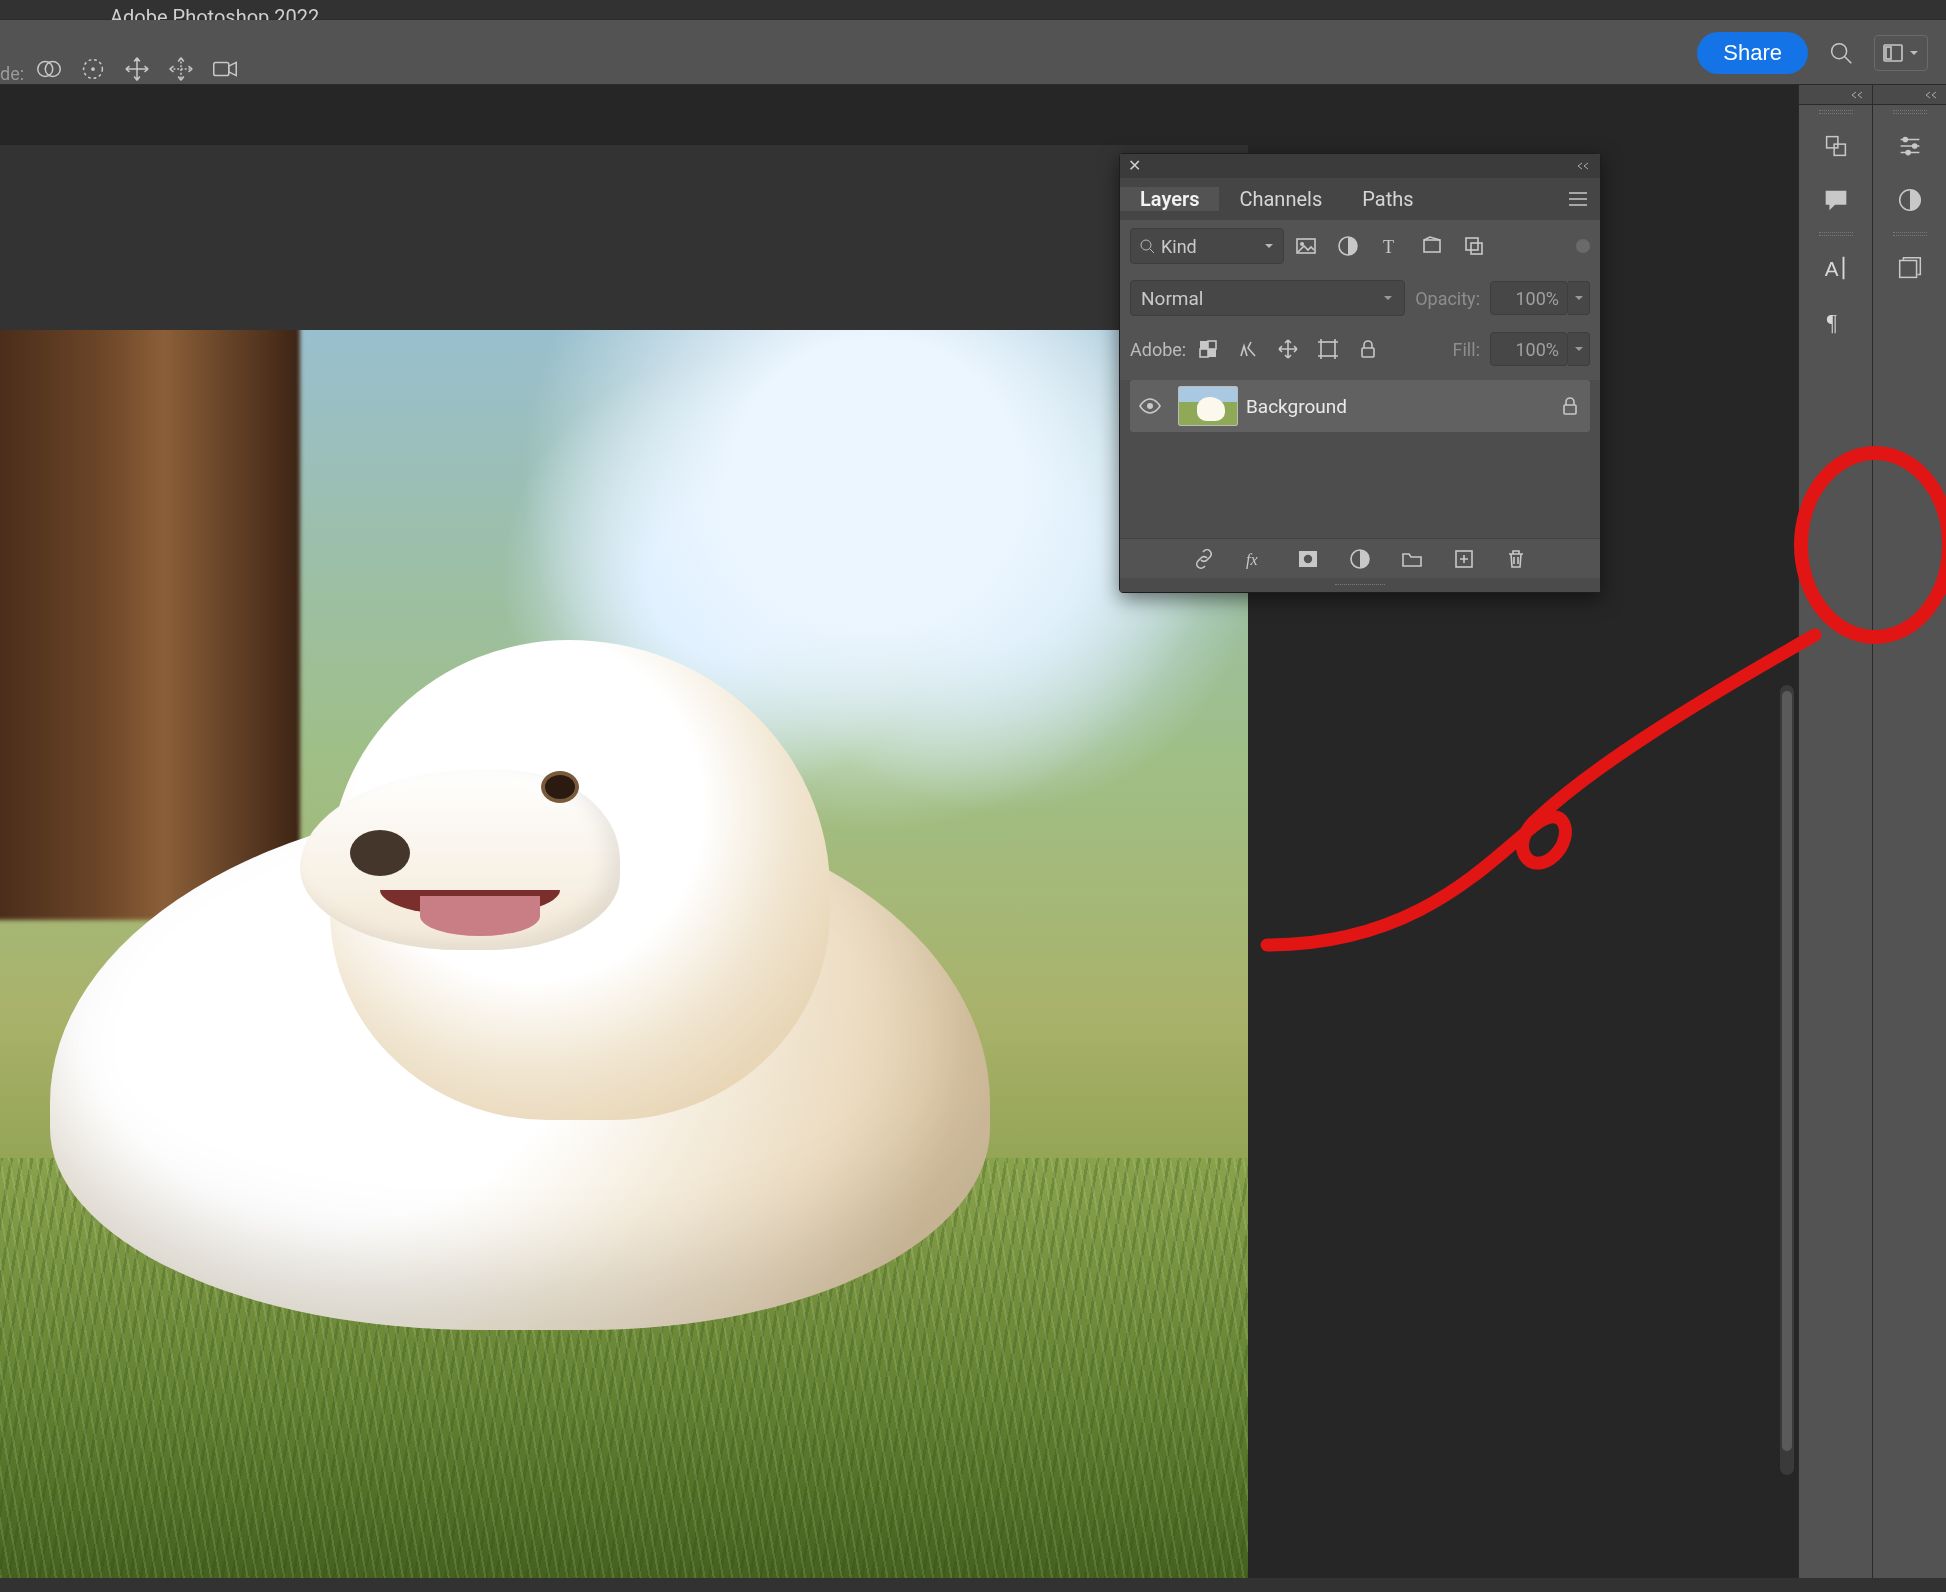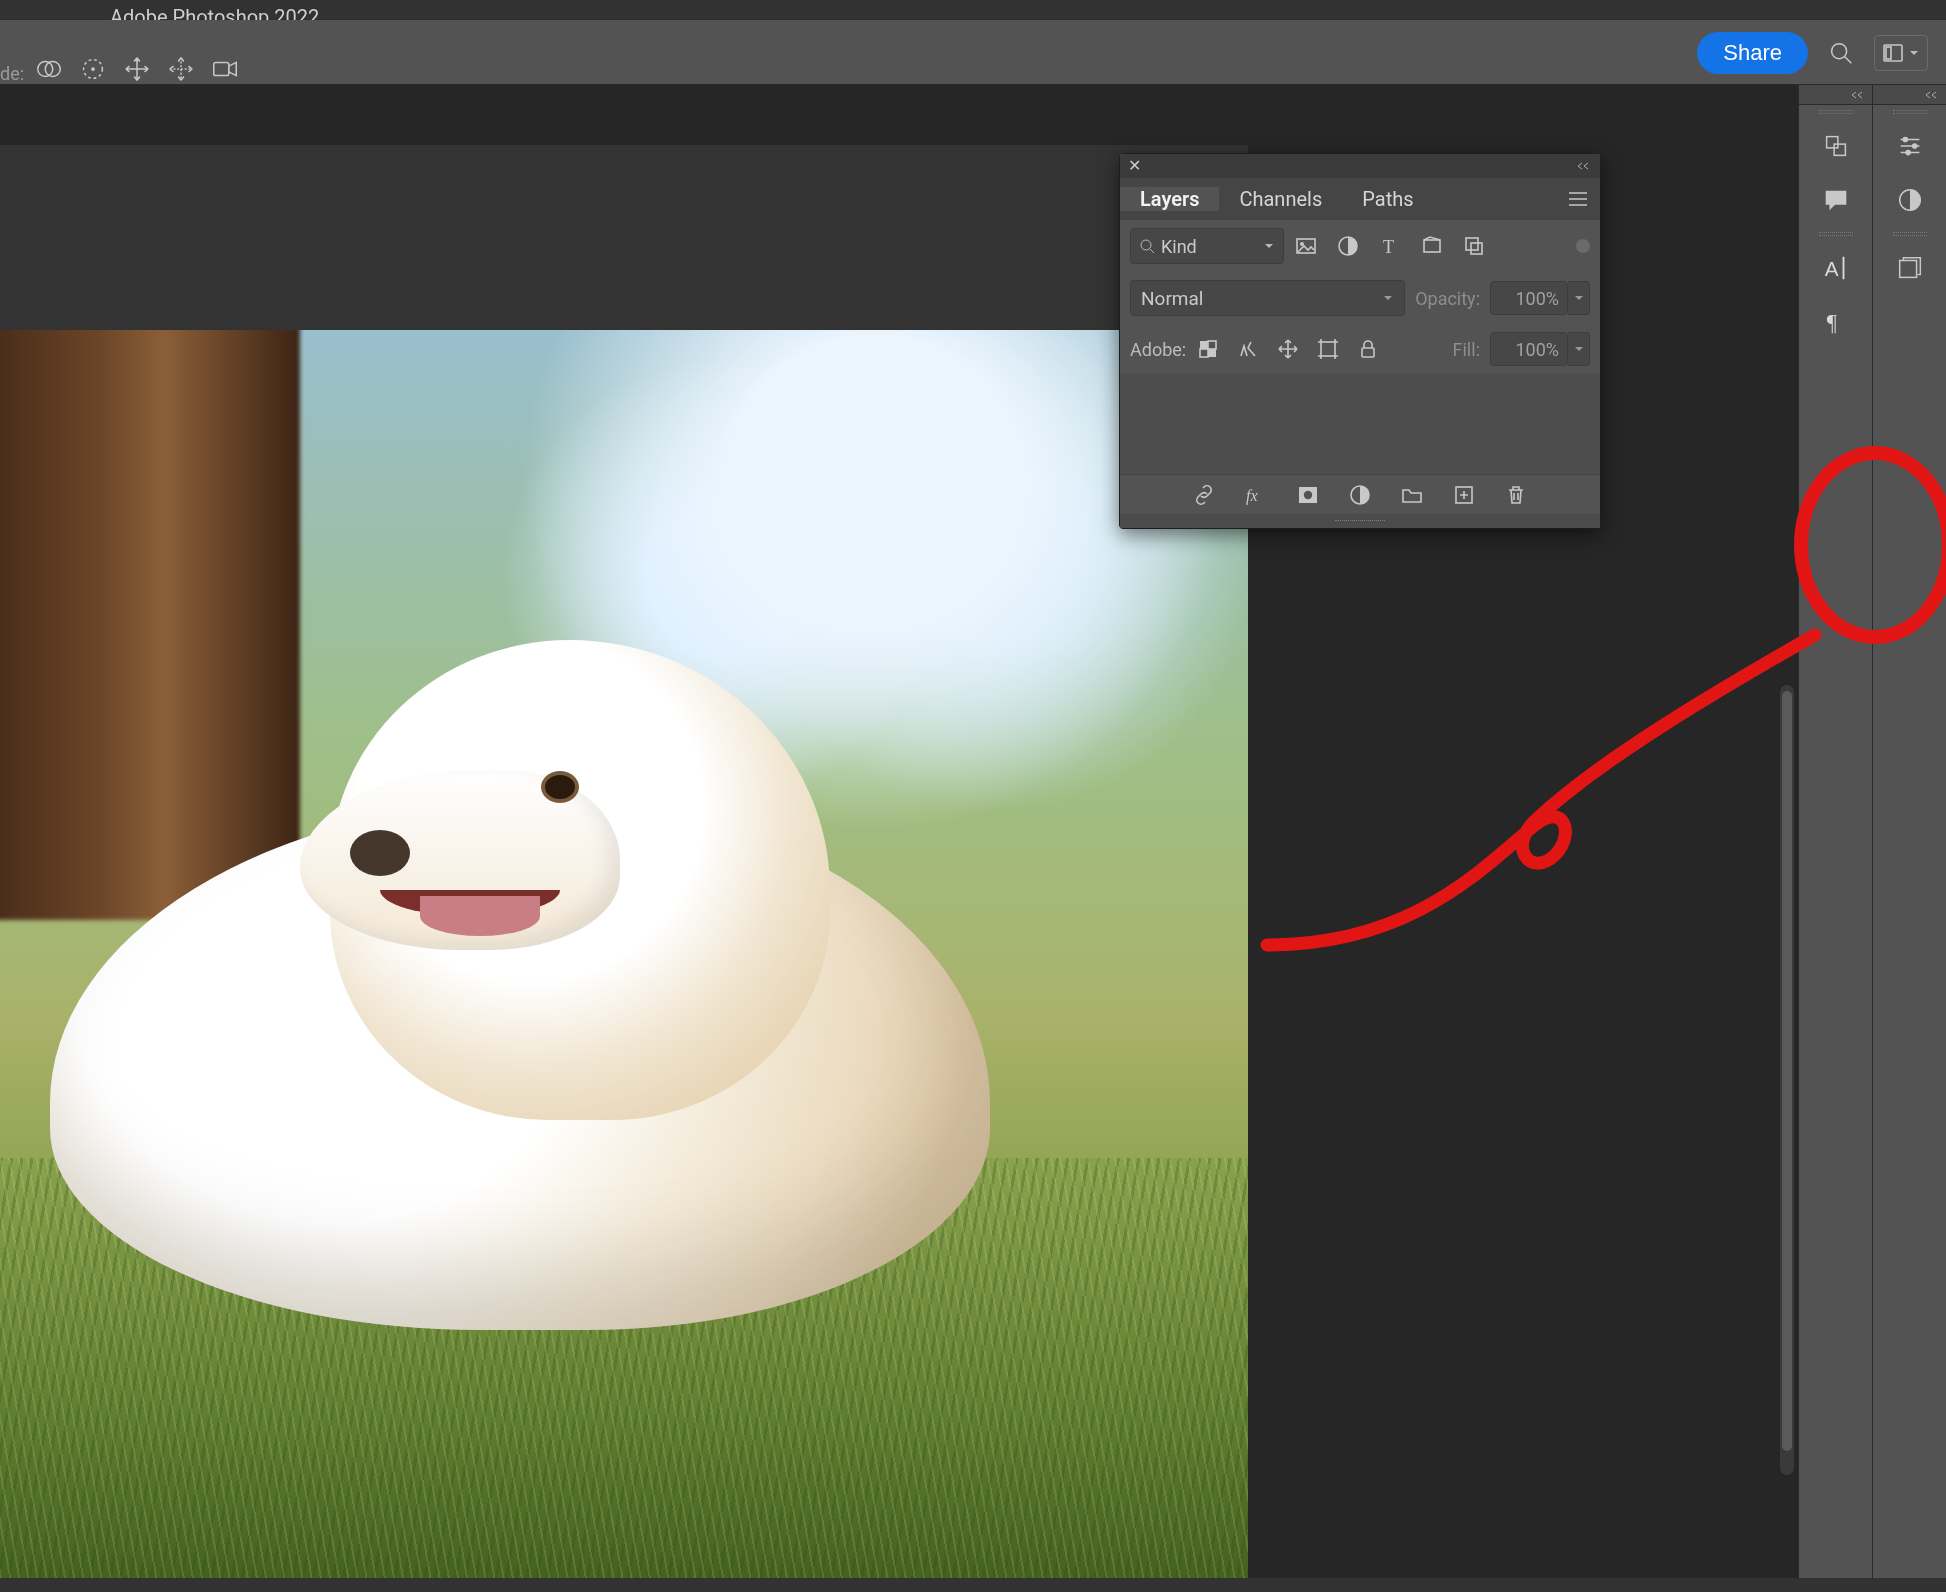--- a/index.html
+++ b/index.html
@@ -399,20 +399,36 @@
             </div>
           <div class="drop-arrow-btn">
             <svg width="10" height="10" viewBox="0 0 10 10" fill="#9a9a9a">
                 <path d="M1 3l4 4 4-4z"></path>
               </svg>
           </div>
         </div>
       </div>
 
       <div class="layers-list">
+        <div class="layer-item">
+          <div class="layer-eye">
+            <svg class="ic2" viewBox="0 0 24 24">
+                <path d="M2 12s4-7 10-7 10 7 10 7-4 7-10 7S2 12 2 12z"></path>
+                <circle cx="12" cy="12" r="3" class="ic-fill"></circle>
+              </svg>
+          </div>
+          <div class="layer-thumb"></div>
+          <div class="layer-name">Background</div>
+          <div class="layer-lock">
+            <svg class="ic2" viewBox="0 0 24 24">
+                <rect x="6" y="11" width="12" height="9" rx="1"></rect>
+                <path d="M8 11V8a4 4 0 0 1 8 0v3"></path>
+              </svg>
+          </div>
+        </div>
         <div class="layers-empty"></div>
       </div>
 
       <div class="lp-footer">
         <span>
             <svg class="ic2" viewBox="0 0 24 24">
               <path d="M9 13a4 4 0 0 0 6 0l3-3a4 4 0 0 0-6-6l-1 1M15 11a4 4 0 0 0-6 0l-3 3a4 4 0 0 0 6 6l1-1"></path>
             </svg>
           </span>
         <span>

